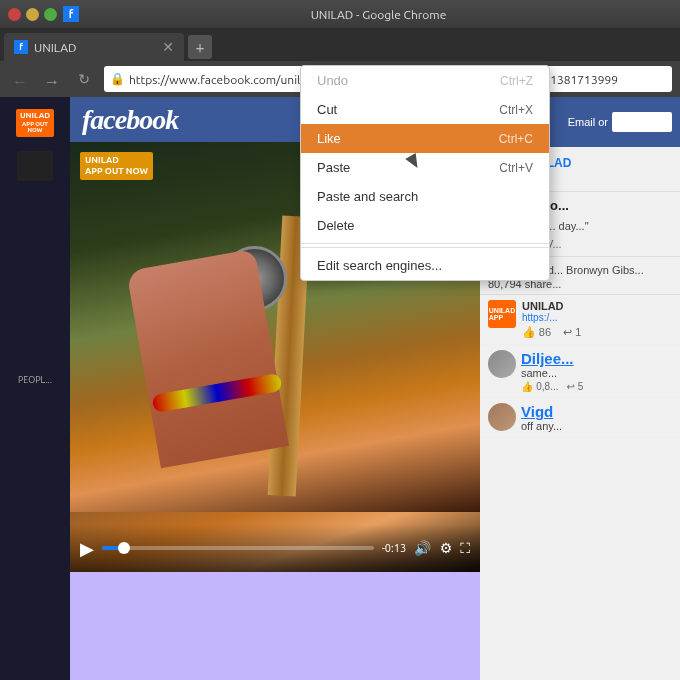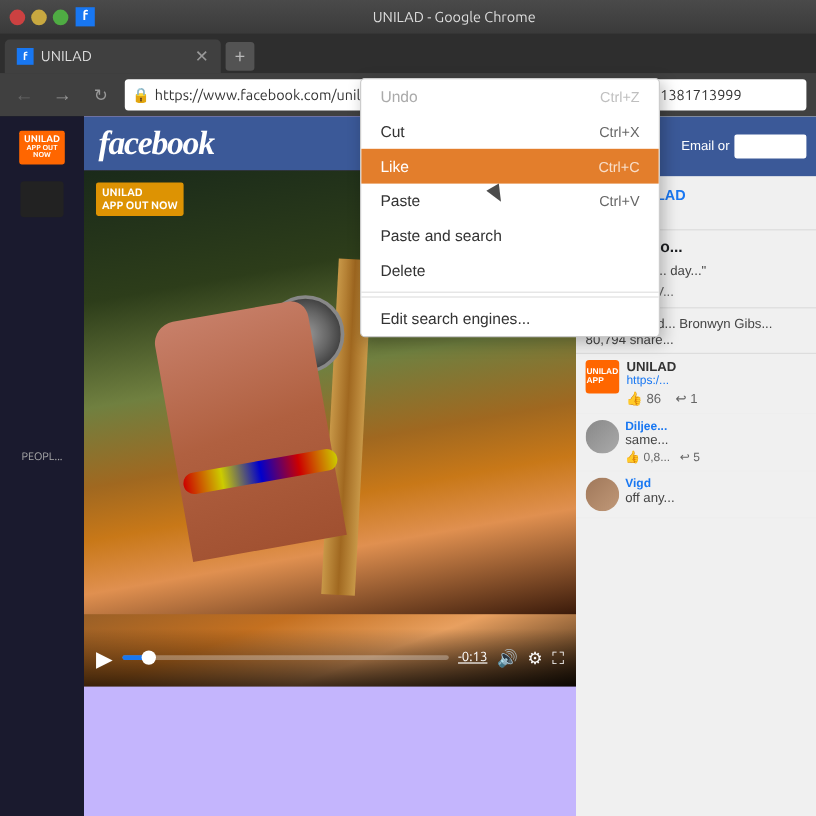--- a/index.html
+++ b/index.html
@@ -272,21 +272,20 @@
       height: 12px;
       background: white;
       border-radius: 50%;
       position: absolute;
       right: -6px;
       top: -4px;
     }
     .time-display {
       color: white;
       font-size: 11px;
-      text-decoration: underline;
     }
     .video-icon-btn {
       color: white;
       font-size: 14px;
       cursor: pointer;
     }
 
     
     .right-sidebar {
       width: 200px;
@@ -378,22 +377,23 @@
     .rs-avatar-img {
       width: 100%;
       height: 100%;
       background: linear-gradient(135deg, #888 0%, #aaa 100%);
     }
     .rs-comment-content {
       flex: 1;
     }
     .rs-commenter-name {
       font-weight: bold;
-      font-size: 10px;
+      font-size: 15px;
       color: #1877f2;
+      text-decoration: underline;
     }
     .rs-comment-text {
       font-size: 11px;
       color: #444;
     }
     .rs-comment-actions {
       font-size: 10px;
       color: #666;
       display: flex;
       gap: 8px;

